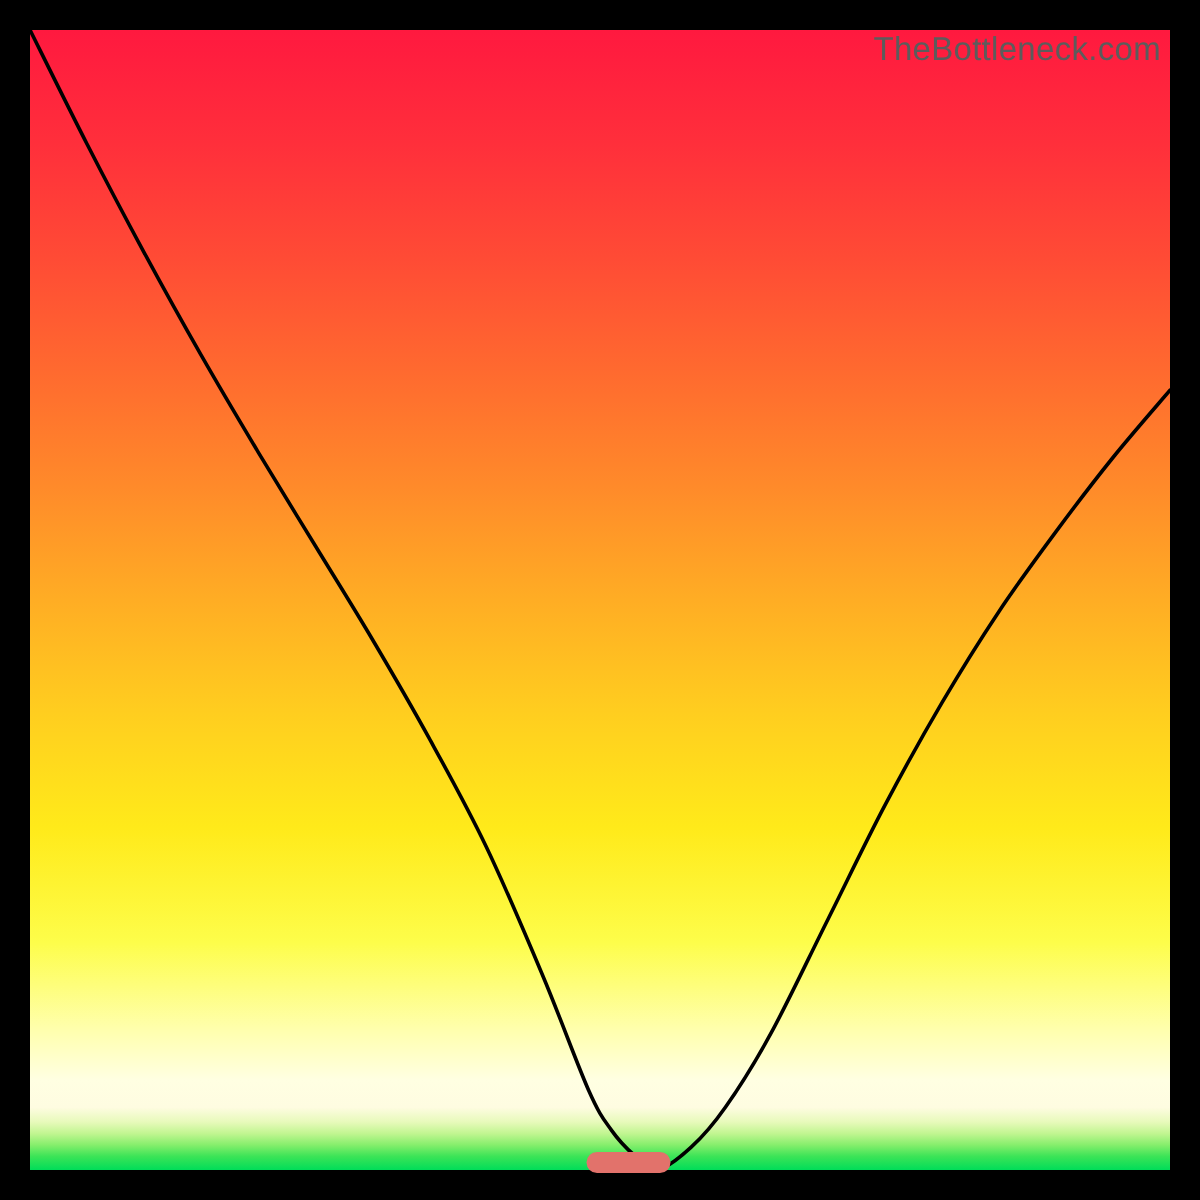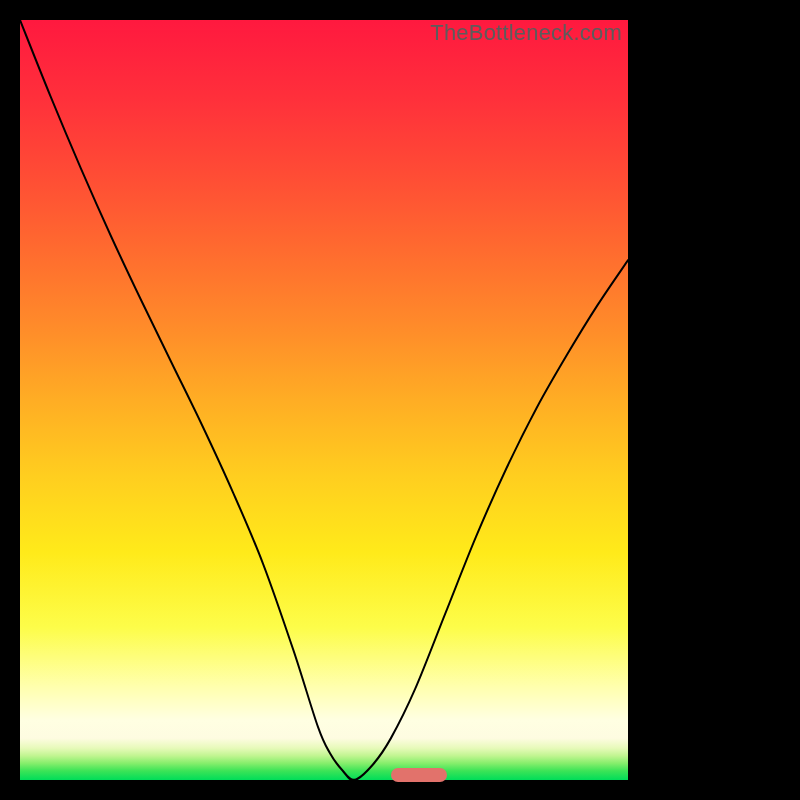--- a/index.html
+++ b/index.html
@@ -8,21 +8,21 @@
     width: 800px;
     height: 800px;
     background: #000;
     overflow: hidden;
     font-family: Arial, Helvetica, sans-serif;
   }
   .frame {
     position: absolute;
     left: 20px;
     top: 20px;
-    width: 608px;
+    width: 760px;
     height: 760px;
     background: #c4b5fd;
   }
   .gradient {
     position: absolute;
     left: 0;
     top: 0;
     width: 100%;
     height: 100%;
   }

